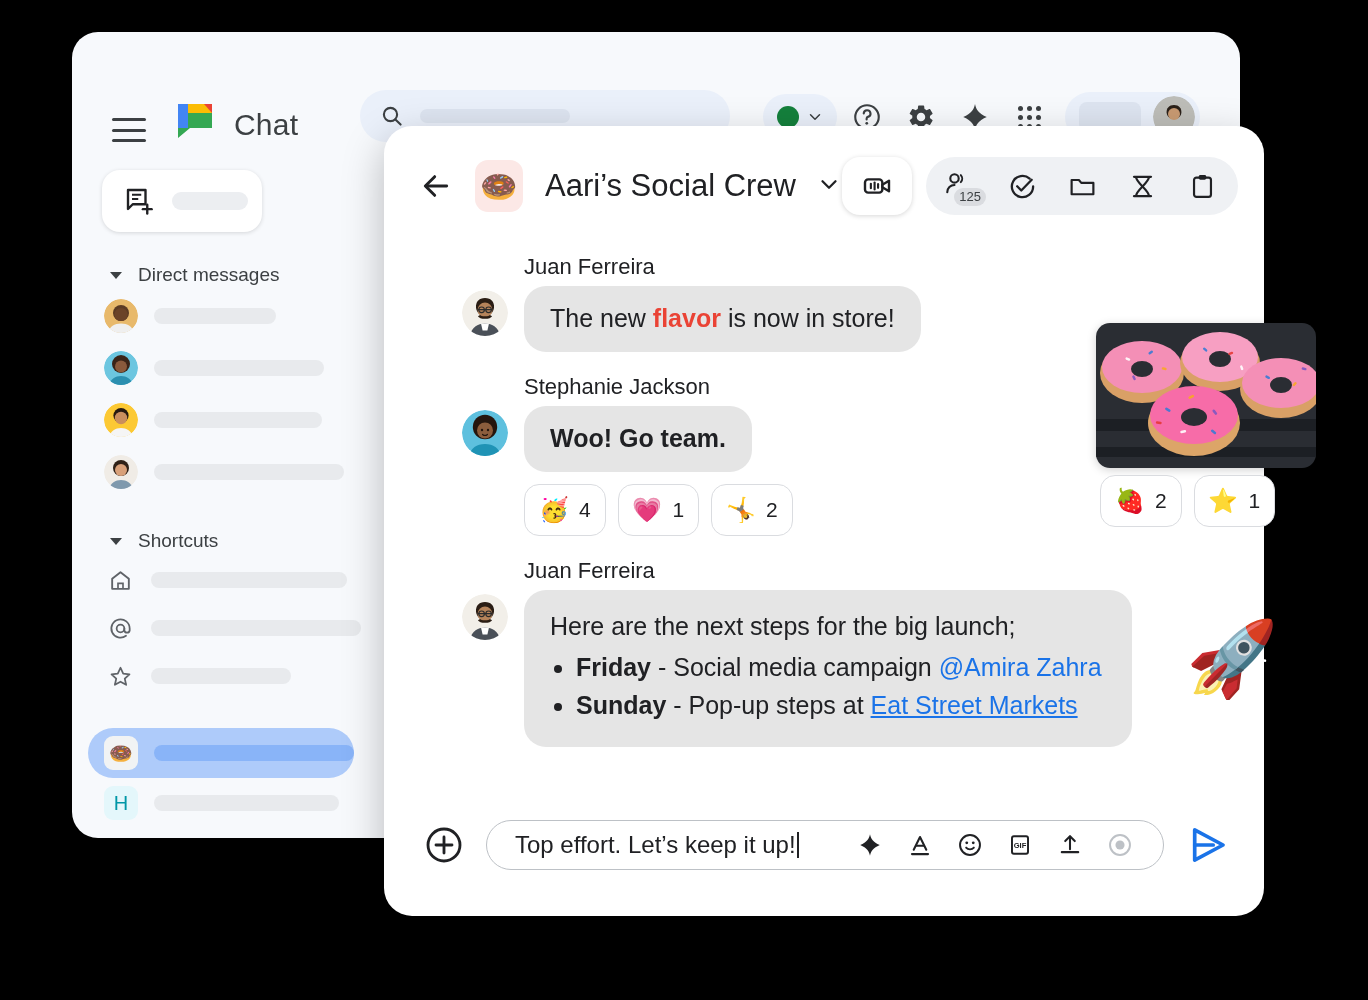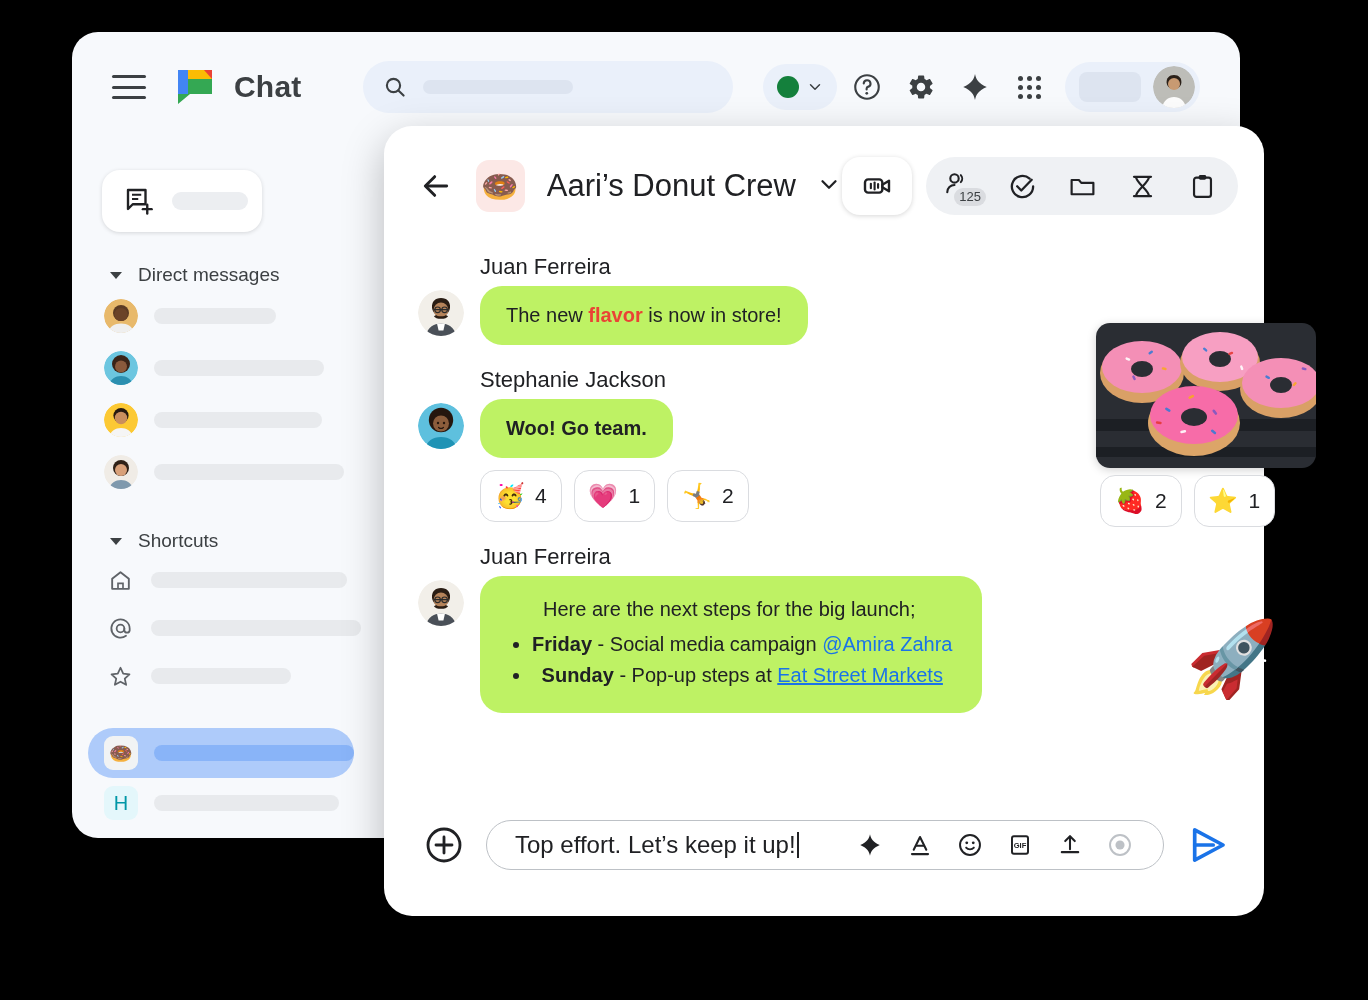--- a/index.html
+++ b/index.html
@@ -19,21 +19,21 @@
     background: #f7f9fc;
     border-radius: 26px;
     box-shadow: 0 10px 34px rgba(0,0,0,0.30);
     overflow: hidden;
   }
 
   
   .topbar {
     position: absolute; left: 0; top: 0;
     width: 100%; height: 110px;
-    display: flex; align-items: center; font-weight: bold;
+    display: flex; align-items: flex-end;
   }
   .hamburger {
     margin-left: 40px; width: 34px; height: 24px;
     display: flex; flex-direction: column; justify-content: space-between;
     cursor: pointer;
   }
   .hamburger span { display: block; height: 3px; background: #3c4043; border-radius: 2px; }
 
   .chat-logo { margin-left: 28px; width: 42px; height: 42px; position: relative; }
   .brand-title {
@@ -121,28 +121,28 @@
     margin-left: 14px; height: 58px; background: #eff1f4; border-radius: 29px;
     display: flex; align-items: center; padding: 0 10px; gap: 8px;
   }
   .tool { width: 52px; height: 48px; display: flex; align-items: center; justify-content: center; cursor: pointer; position: relative; }
   .member-count {
     position: absolute; right: 2px; bottom: 4px; background: #dadce0;
     border-radius: 9px; font-size: 13px; color: #3c4043; padding: 1px 5px; line-height: 1.2;
   }
 
   
-  .messages { padding: 8px 30px 10px 34px; }
+  .messages { padding: 8px 30px 10px 34px; margin-left: 44px; }
   .msg { margin-bottom: 10px; }
   .msg-name { font-size: 22px; color: #202124; margin-left: 62px; margin-bottom: 6px; }
   .msg-body { display: flex; align-items: flex-start; gap: 16px; }
   .msg-av { width: 46px; height: 46px; border-radius: 50%; overflow: hidden; flex: none; margin-top: 4px; }
   .bubble {
-    background: #bef264; border-radius: 22px;
-    padding: 16px 26px; font-size: 20px; color: #202124; line-height: 1.35; text-align: center;
+    background: #e5e5e5; border-radius: 22px;
+    padding: 16px 26px; font-size: 25px; color: #202124; line-height: 1.35;
   }
   .bubble.bold-text { font-weight: bold; }
   .hl-red { color: #ea4335; font-weight: bold; }
   .mention { color: #1a73e8; }
   .link { color: #1a73e8; text-decoration: underline; }
   .bubble ul { margin: 8px 0 0 26px; }
   .bubble li { margin-top: 4px; }
 
   .reactions { display: flex; gap: 12px; margin-left: 62px; margin-top: 12px; }
   .reaction {
@@ -389,21 +389,21 @@
 
     <div class="chat-head">
       <div class="back-arrow">
         <svg width="32" height="32" viewBox="0 0 24 24">
           <line x1="20" y1="12" x2="4.6" y2="12" stroke="#202124" stroke-width="2.2" stroke-linecap="round"></line>
           <path d="M11 5 L4 12 L11 19" fill="none" stroke="#202124" stroke-width="2.2" stroke-linecap="round" stroke-linejoin="round"></path>
         </svg>
       </div>
 
       <div class="room-ic">🍩</div>
-      <div class="room-title">Aari’s Donut Crew</div>
+      <div class="room-title">Aari’s Social Crew</div>
       <div class="title-caret">
         <svg width="26" height="26" viewBox="0 0 24 24">
           <path d="M6 9.5 L12 15.5 L18 9.5" fill="none" stroke="#202124" stroke-width="2.1" stroke-linecap="round" stroke-linejoin="round"></path>
         </svg>
       </div>
 
       <div class="head-tools">
         <div class="meet-pill">
           <svg width="32" height="32" viewBox="0 0 24 24">
             <rect x="3" y="7" width="13" height="10" rx="2.4" fill="none" stroke="#202124" stroke-width="1.8"></rect>

